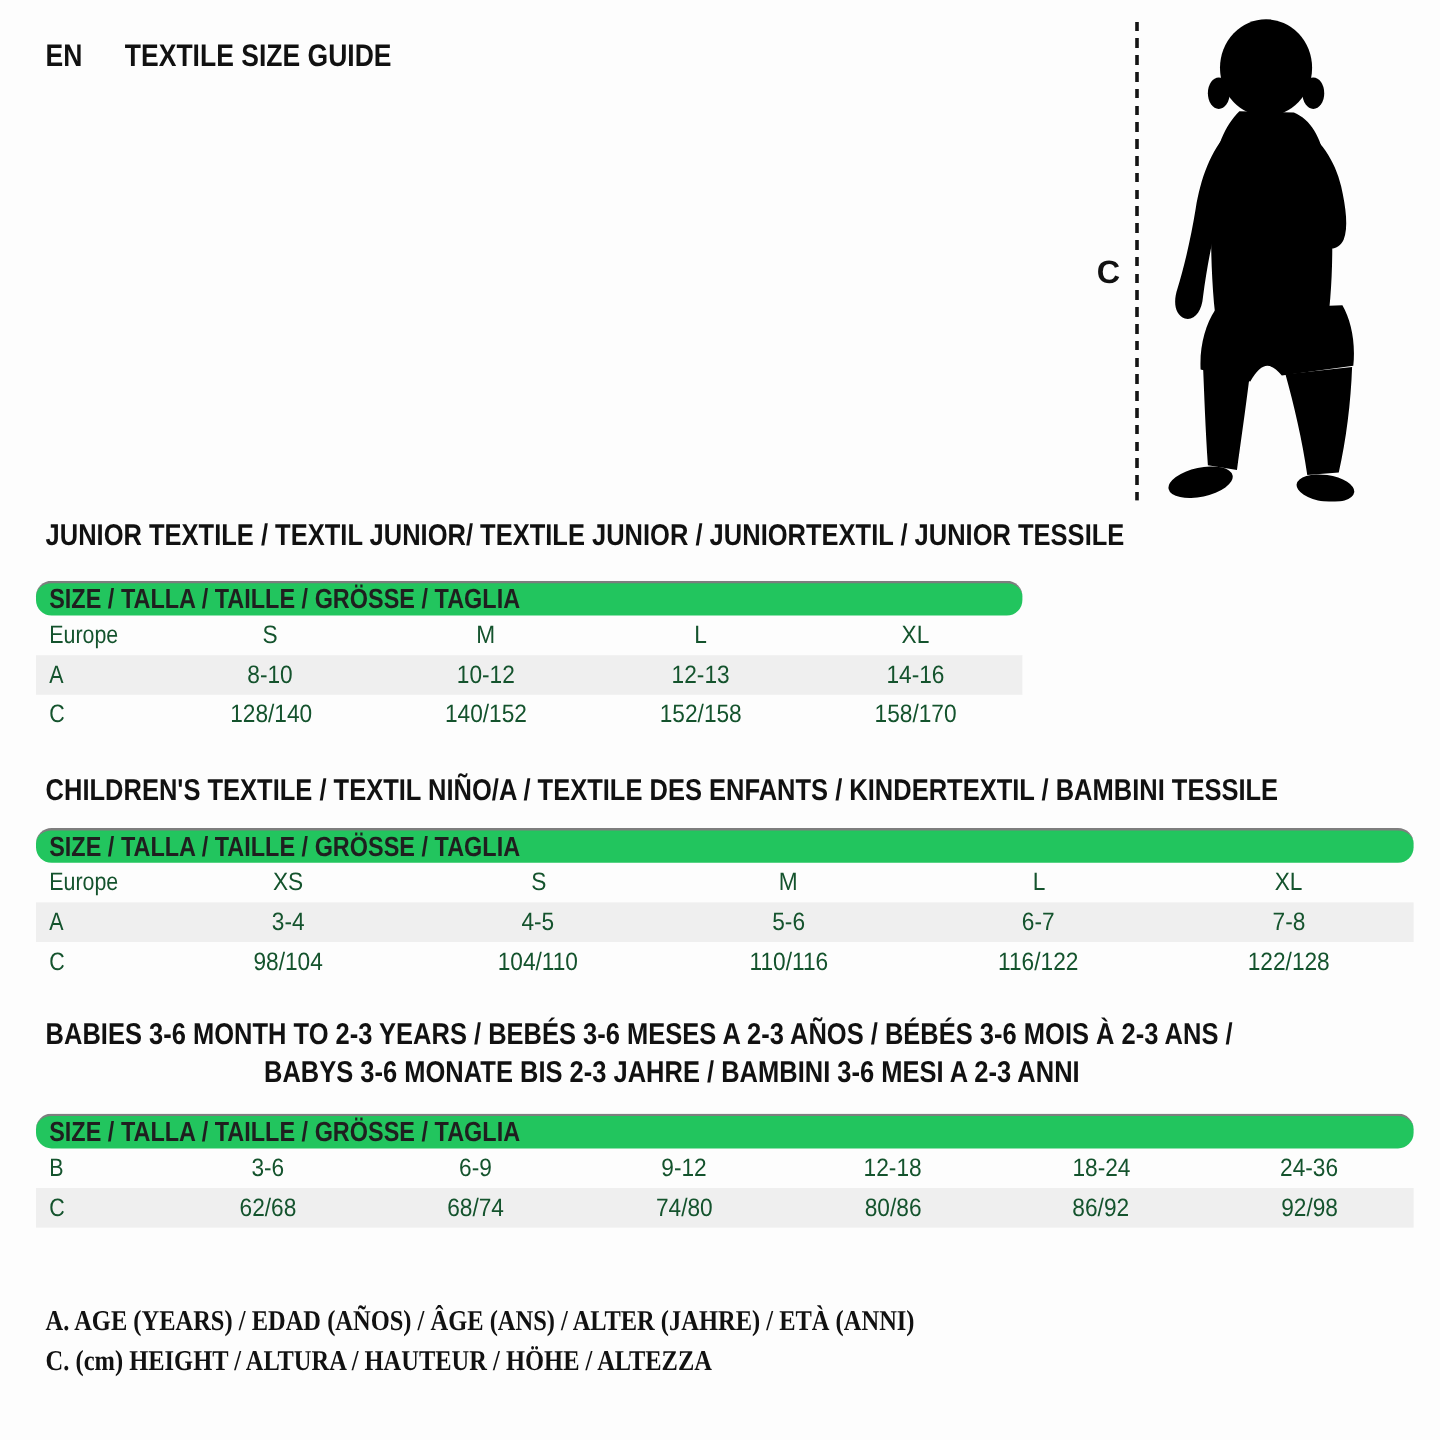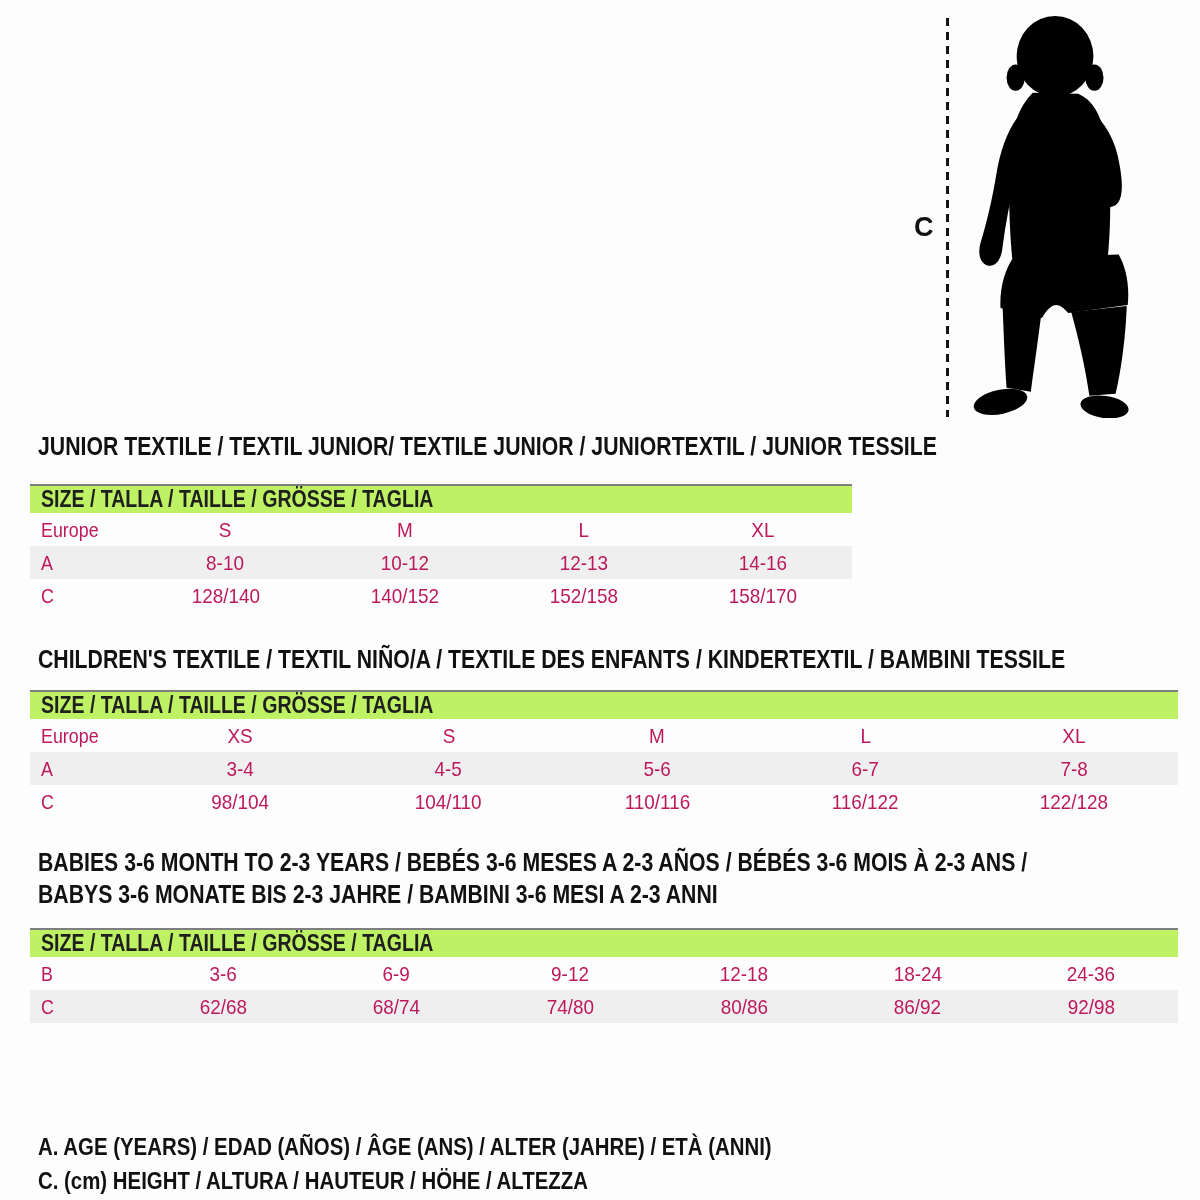--- a/index.html
+++ b/index.html
@@ -16,44 +16,48 @@
   .lang-row{display:flex;align-items:center;height:36.5px;font-weight:bold;font-size:26px;color:#111;}
   .lang-code{width:66px;}
 
   
   .dash-line{position:absolute;left:946px;top:18px;width:3px;height:399px;
              background:repeating-linear-gradient(to bottom,#141414 0 8px,transparent 8px 14px);}
   .c-label{position:absolute;left:914px;top:212px;font-weight:bold;font-size:27px;color:#111;}
   .silhouette{position:absolute;left:966px;top:14px;}
 
   
-  .sec-title{position:absolute;font-weight:bold;font-size:25px;color:#111;white-space:nowrap;line-height:32px;}
+  .sec-title{position:absolute;font-weight:bold;font-size:25px;color:#111;white-space:nowrap;line-height:32px;text-align:center;}
 
   
   .tbl{position:absolute;}
-  .tbl-head{height:27px;line-height:27px;background:#bef264;border-top:2px solid #7e7e7e;
-            font-weight:bold;font-size:23px;color:#1f1f1f;padding-left:11px;}
-  .trow{display:grid;height:33px;align-items:center;font-size:21px;color:#be185d;}
+  .tbl-head{height:27px;line-height:27px;background:#22c55e;border-top:2px solid #7e7e7e;
+            font-weight:bold;font-size:23px;color:#1f1f1f;padding-left:11px;border-radius:13px;}
+  .trow{display:grid;height:33px;align-items:center;font-size:21px;color:#14532d;}
   .t1 .trow{grid-template-columns:106px repeat(4,1fr);}
   .t2 .trow{grid-template-columns:106px repeat(5,1fr);}
   .t3 .trow{grid-template-columns:106px repeat(6,1fr);}
   .trow.alt{background:#efefef;}
   .rlab{padding-left:11px;}
   .val{text-align:center;}
 
   
-  .legend{position:absolute;left:38px;top:1130px;}
+  .legend{position:absolute;left:38px;top:1084px;font-family:Liberation Serif, serif;}
   .legend-line{height:34px;line-height:34px;font-weight:bold;font-size:24px;color:#111;white-space:nowrap;}
 </style>
 </head>
 <body>
 
 <div class="page">
 
   <div class="langs">
+    <div class="lang-row">
+      <span class="lang-code cnd">EN</span>
+      <span class="cnd">TEXTILE SIZE GUIDE</span>
+    </div>
   </div>
 
   <div class="dash-line"></div>
   <span class="c-label">C</span>
   <svg class="silhouette" width="170" height="404" viewBox="0 0 160 400" fill="#000">
     <ellipse cx="84" cy="42" rx="38" ry="40"></ellipse>
     <ellipse cx="45" cy="63" rx="9" ry="13"></ellipse>
     <ellipse cx="123" cy="63" rx="9" ry="13"></ellipse>
     <path d="M62 78 C50 90 42 108 40 134 C38 164 38 200 41 236 L44 264 L134 264 L137 232 C140 196 139 150 133 120 C129 99 121 85 107 79 Z"></path>
     <path d="M54 94 C38 110 30 134 26 158 C22 183 16 208 11 224 C7 236 9 246 17 249 C25 251 31 243 32 231 C35 207 40 183 45 161 C49 141 54 116 58 102 Z"></path>

